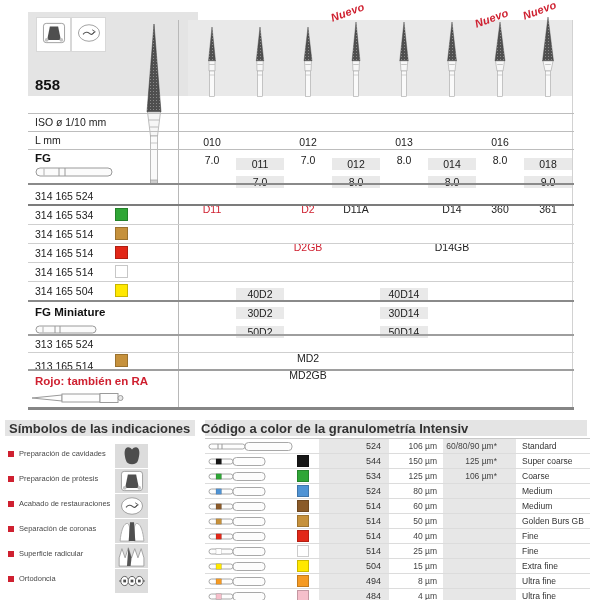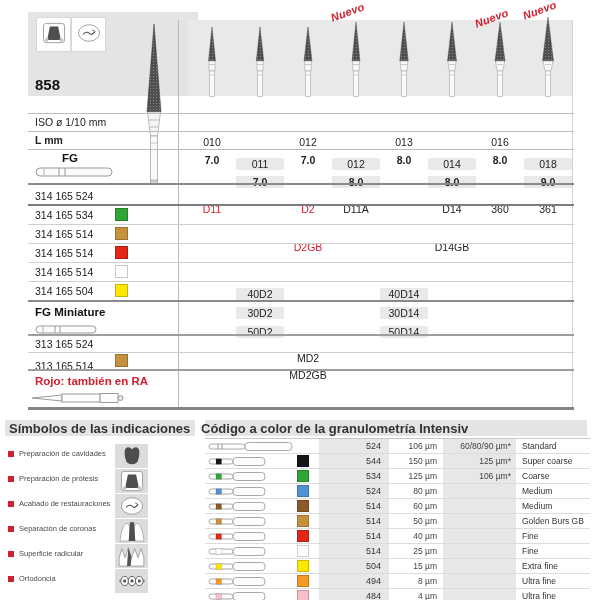--- a/index.html
+++ b/index.html
@@ -42,21 +42,21 @@
   #gran-table{left:205px;top:438px;width:385px;border-top:1px solid #c8c8c8;}
   .gr-row{display:flex;height:14px;align-items:center;border-bottom:1px solid #dcdcdc;}
   .gr-row:last-child{border-bottom:2px solid #9a9a9a;}
   .gr-pill{width:92px;display:flex;align-items:center;padding-left:3px;box-sizing:border-box;}
   .gr-sq{width:22px;display:flex;align-items:center;}
   .gr-sq span{width:12px;height:12px;box-sizing:border-box;border:1px solid rgba(0,0,0,.2);display:inline-block;}
   .gr-code{width:70px;background:#e7e7e7;text-align:right;font-size:9px;color:#333;
            padding-right:8px;box-sizing:border-box;height:100%;display:flex;align-items:center;justify-content:flex-end;}
   .gr-um{width:54px;text-align:right;font-size:8.5px;color:#444;padding-right:6px;box-sizing:border-box;}
   .gr-um2{width:73px;background:#e7e7e7;text-align:right;font-size:8.5px;color:#444;
-          padding-right:5px;box-sizing:border-box;height:100%;display:flex;align-items:center;justify-content:flex-end;}
+          padding-right:19px;box-sizing:border-box;height:100%;display:flex;align-items:center;justify-content:flex-end;}
   .gr-name{flex:1;font-size:8.5px;color:#333;padding-left:6px;white-space:nowrap;}
 </style>
 </head>
 <body>
 
 <svg width="0" height="0" style="position:absolute" aria-hidden="true">
   <defs>
     <pattern id="grit" width="3" height="3" patternUnits="userSpaceOnUse">
       <rect width="3" height="3" fill="#4f4f4f"></rect>
       <rect x="1" y="1" width="1" height="1" fill="#8a8a8a"></rect>
@@ -166,34 +166,34 @@
       <div class="dcell">010</div>
       <div class="dcell shade">011</div>
       <div class="dcell">012</div>
       <div class="dcell shade">012</div>
       <div class="dcell">013</div>
       <div class="dcell shade">014</div>
       <div class="dcell">016</div>
       <div class="dcell shade">018</div>
     </div>
 </div>
-<div class="trow" id="row-l" style="top:131px;height:18px;font-weight:bold;">
+<div class="trow" id="row-l" style="top:131px;height:18px;">
   <span class="row-label">L mm</span>
   <div class="dgrid" id="l-grid">
       <div class="dcell">7.0</div>
       <div class="dcell shade">7.0</div>
       <div class="dcell">7.0</div>
       <div class="dcell shade">8.0</div>
       <div class="dcell">8.0</div>
       <div class="dcell shade">8.0</div>
       <div class="dcell">8.0</div>
       <div class="dcell shade">9.0</div>
     </div>
 </div>
-<div class="abs sec-label" style="left:35px;top:152px;margin-left:27px;">FG</div>
+<div class="abs sec-label" style="left:35px;top:152px;">FG</div>
 <div class="abs" id="fg-pill" style="left:35px;top:164px;"><svg width="78" height="12" viewBox="0 0 78 12">
       <rect x="1" y="2" width="76" height="8" rx="4" fill="#fbfbfb" stroke="#9a9a9a"></rect>
       <line x1="9" y1="2.5" x2="9" y2="9.5" stroke="#b0b0b0"></line>
       <line x1="24" y1="2" x2="24" y2="10" stroke="#9a9a9a"></line>
       <line x1="30" y1="2" x2="30" y2="10" stroke="#9a9a9a"></line>
     </svg></div>
 
 <div id="code-rows">
     <div class="trow" style="top: 186px; height: 19px;">
       <span class="row-label">314 165 524</span>

